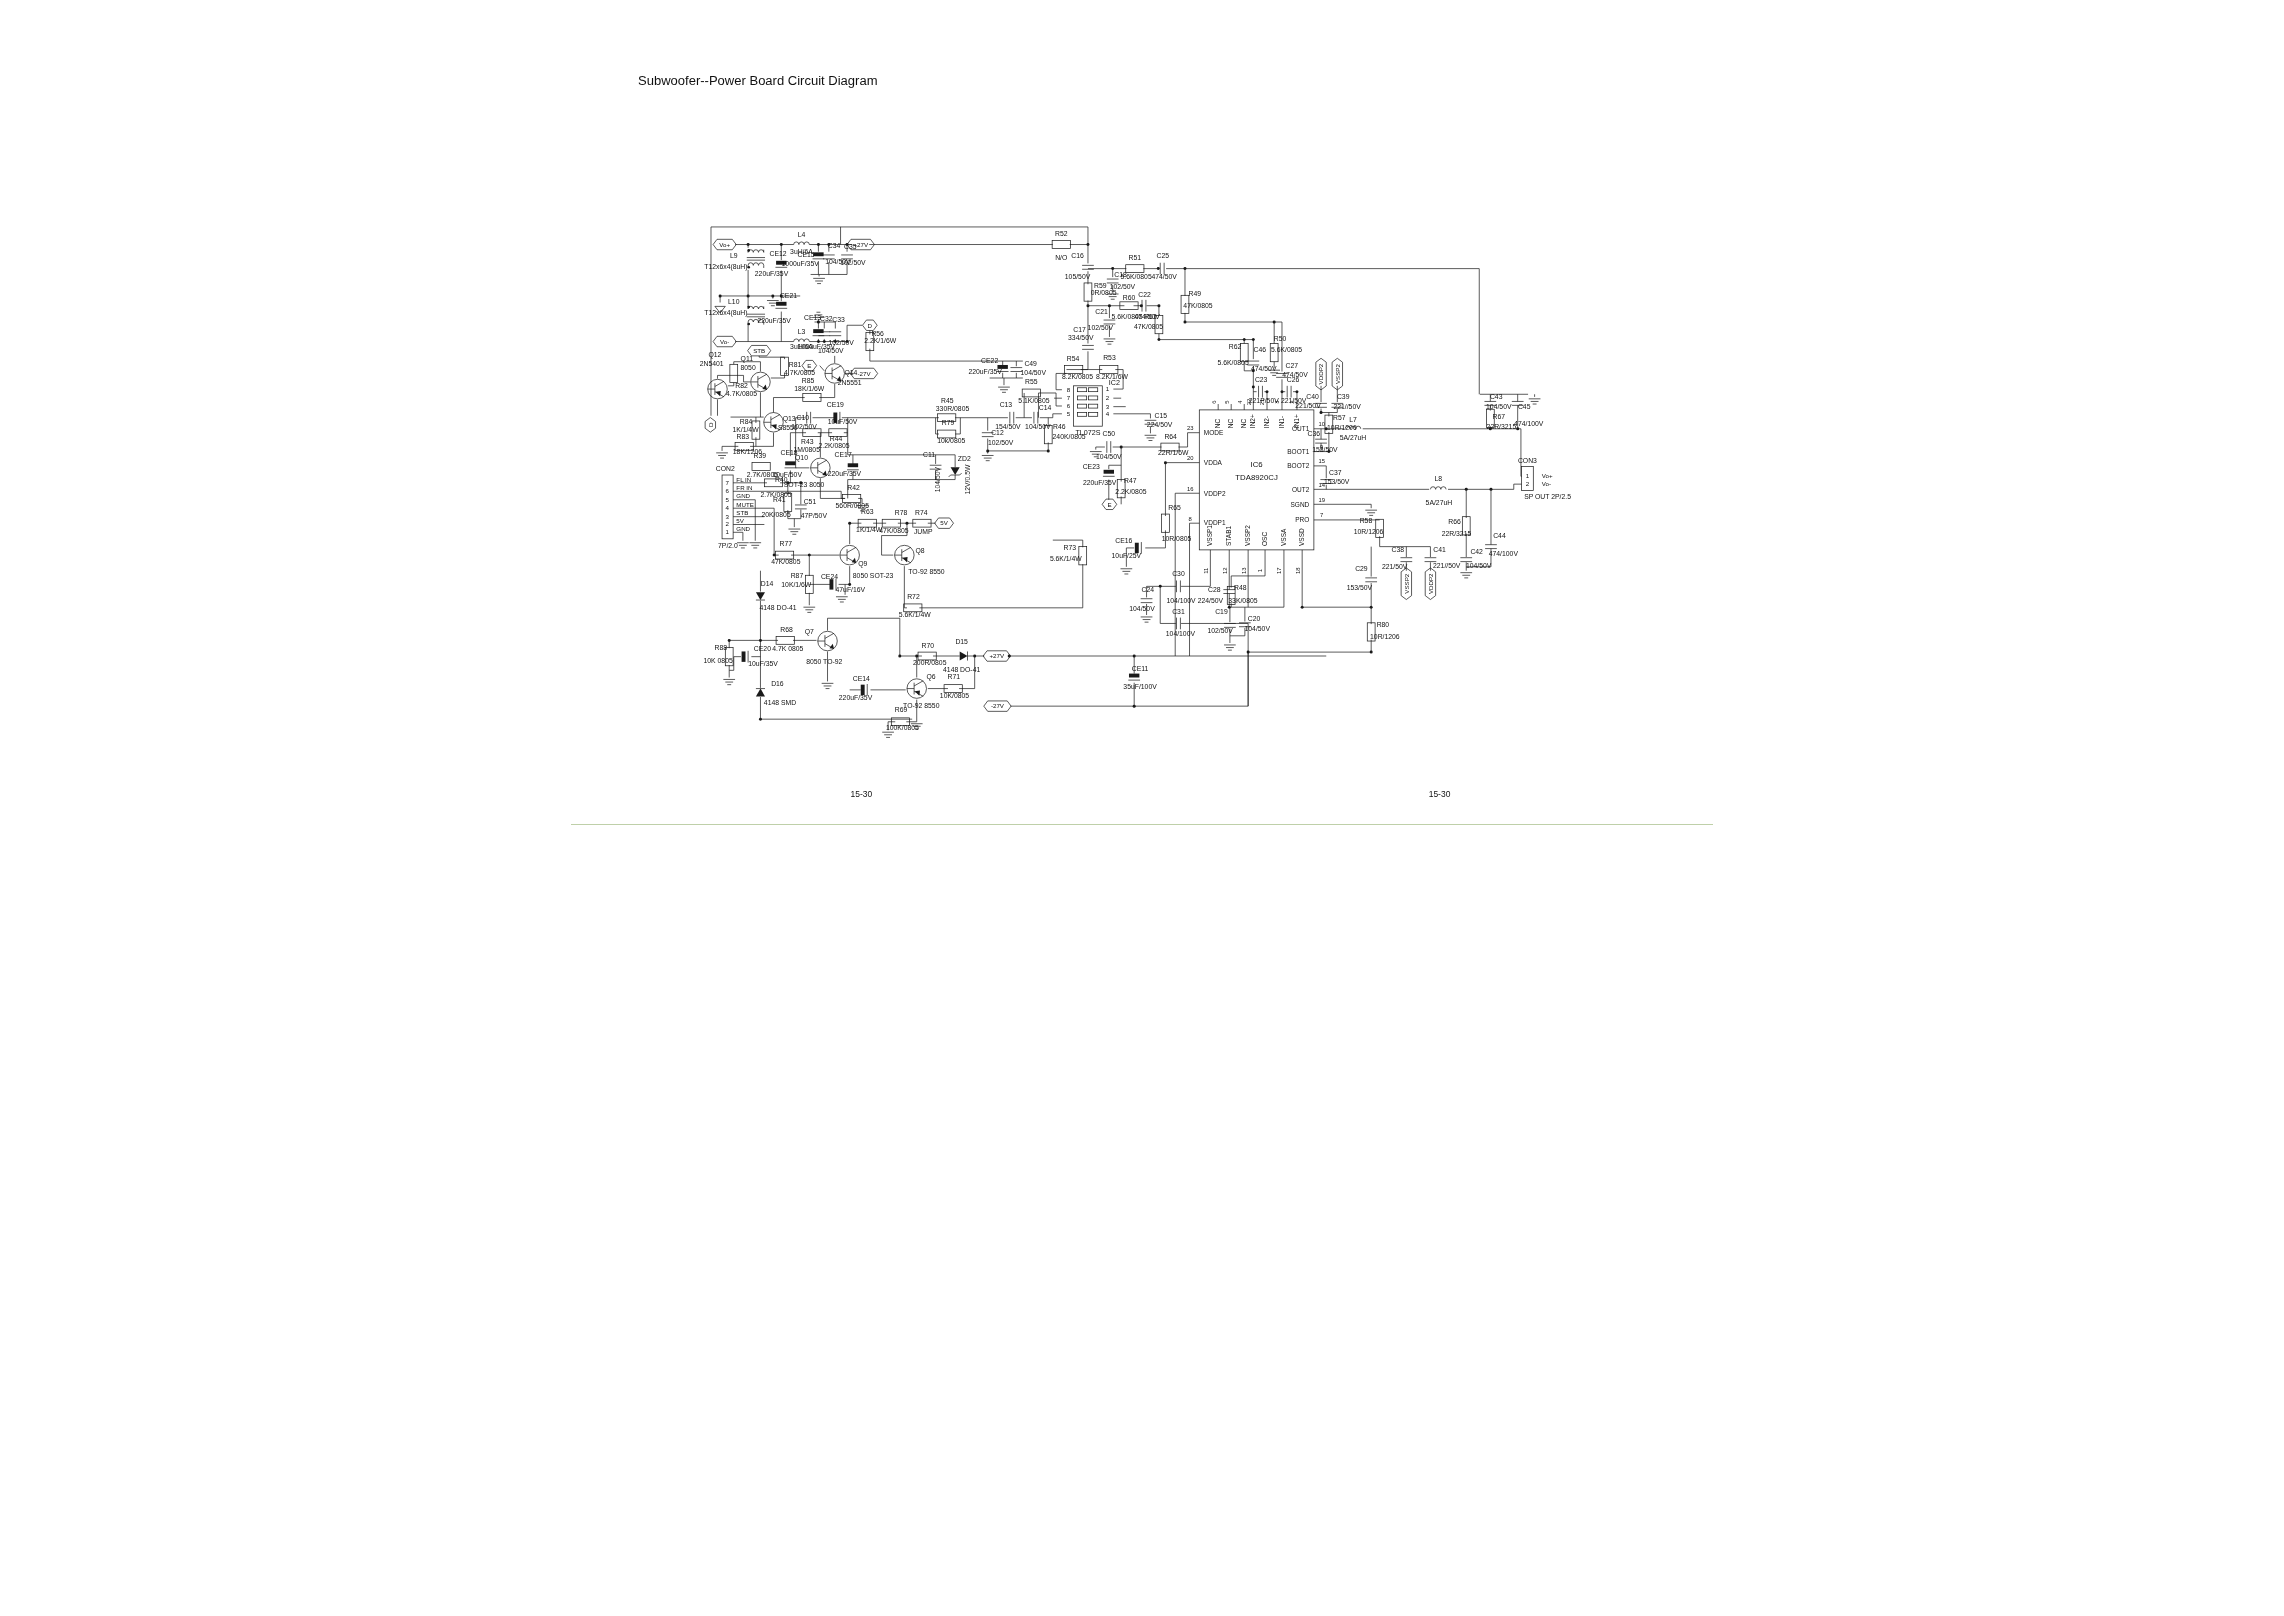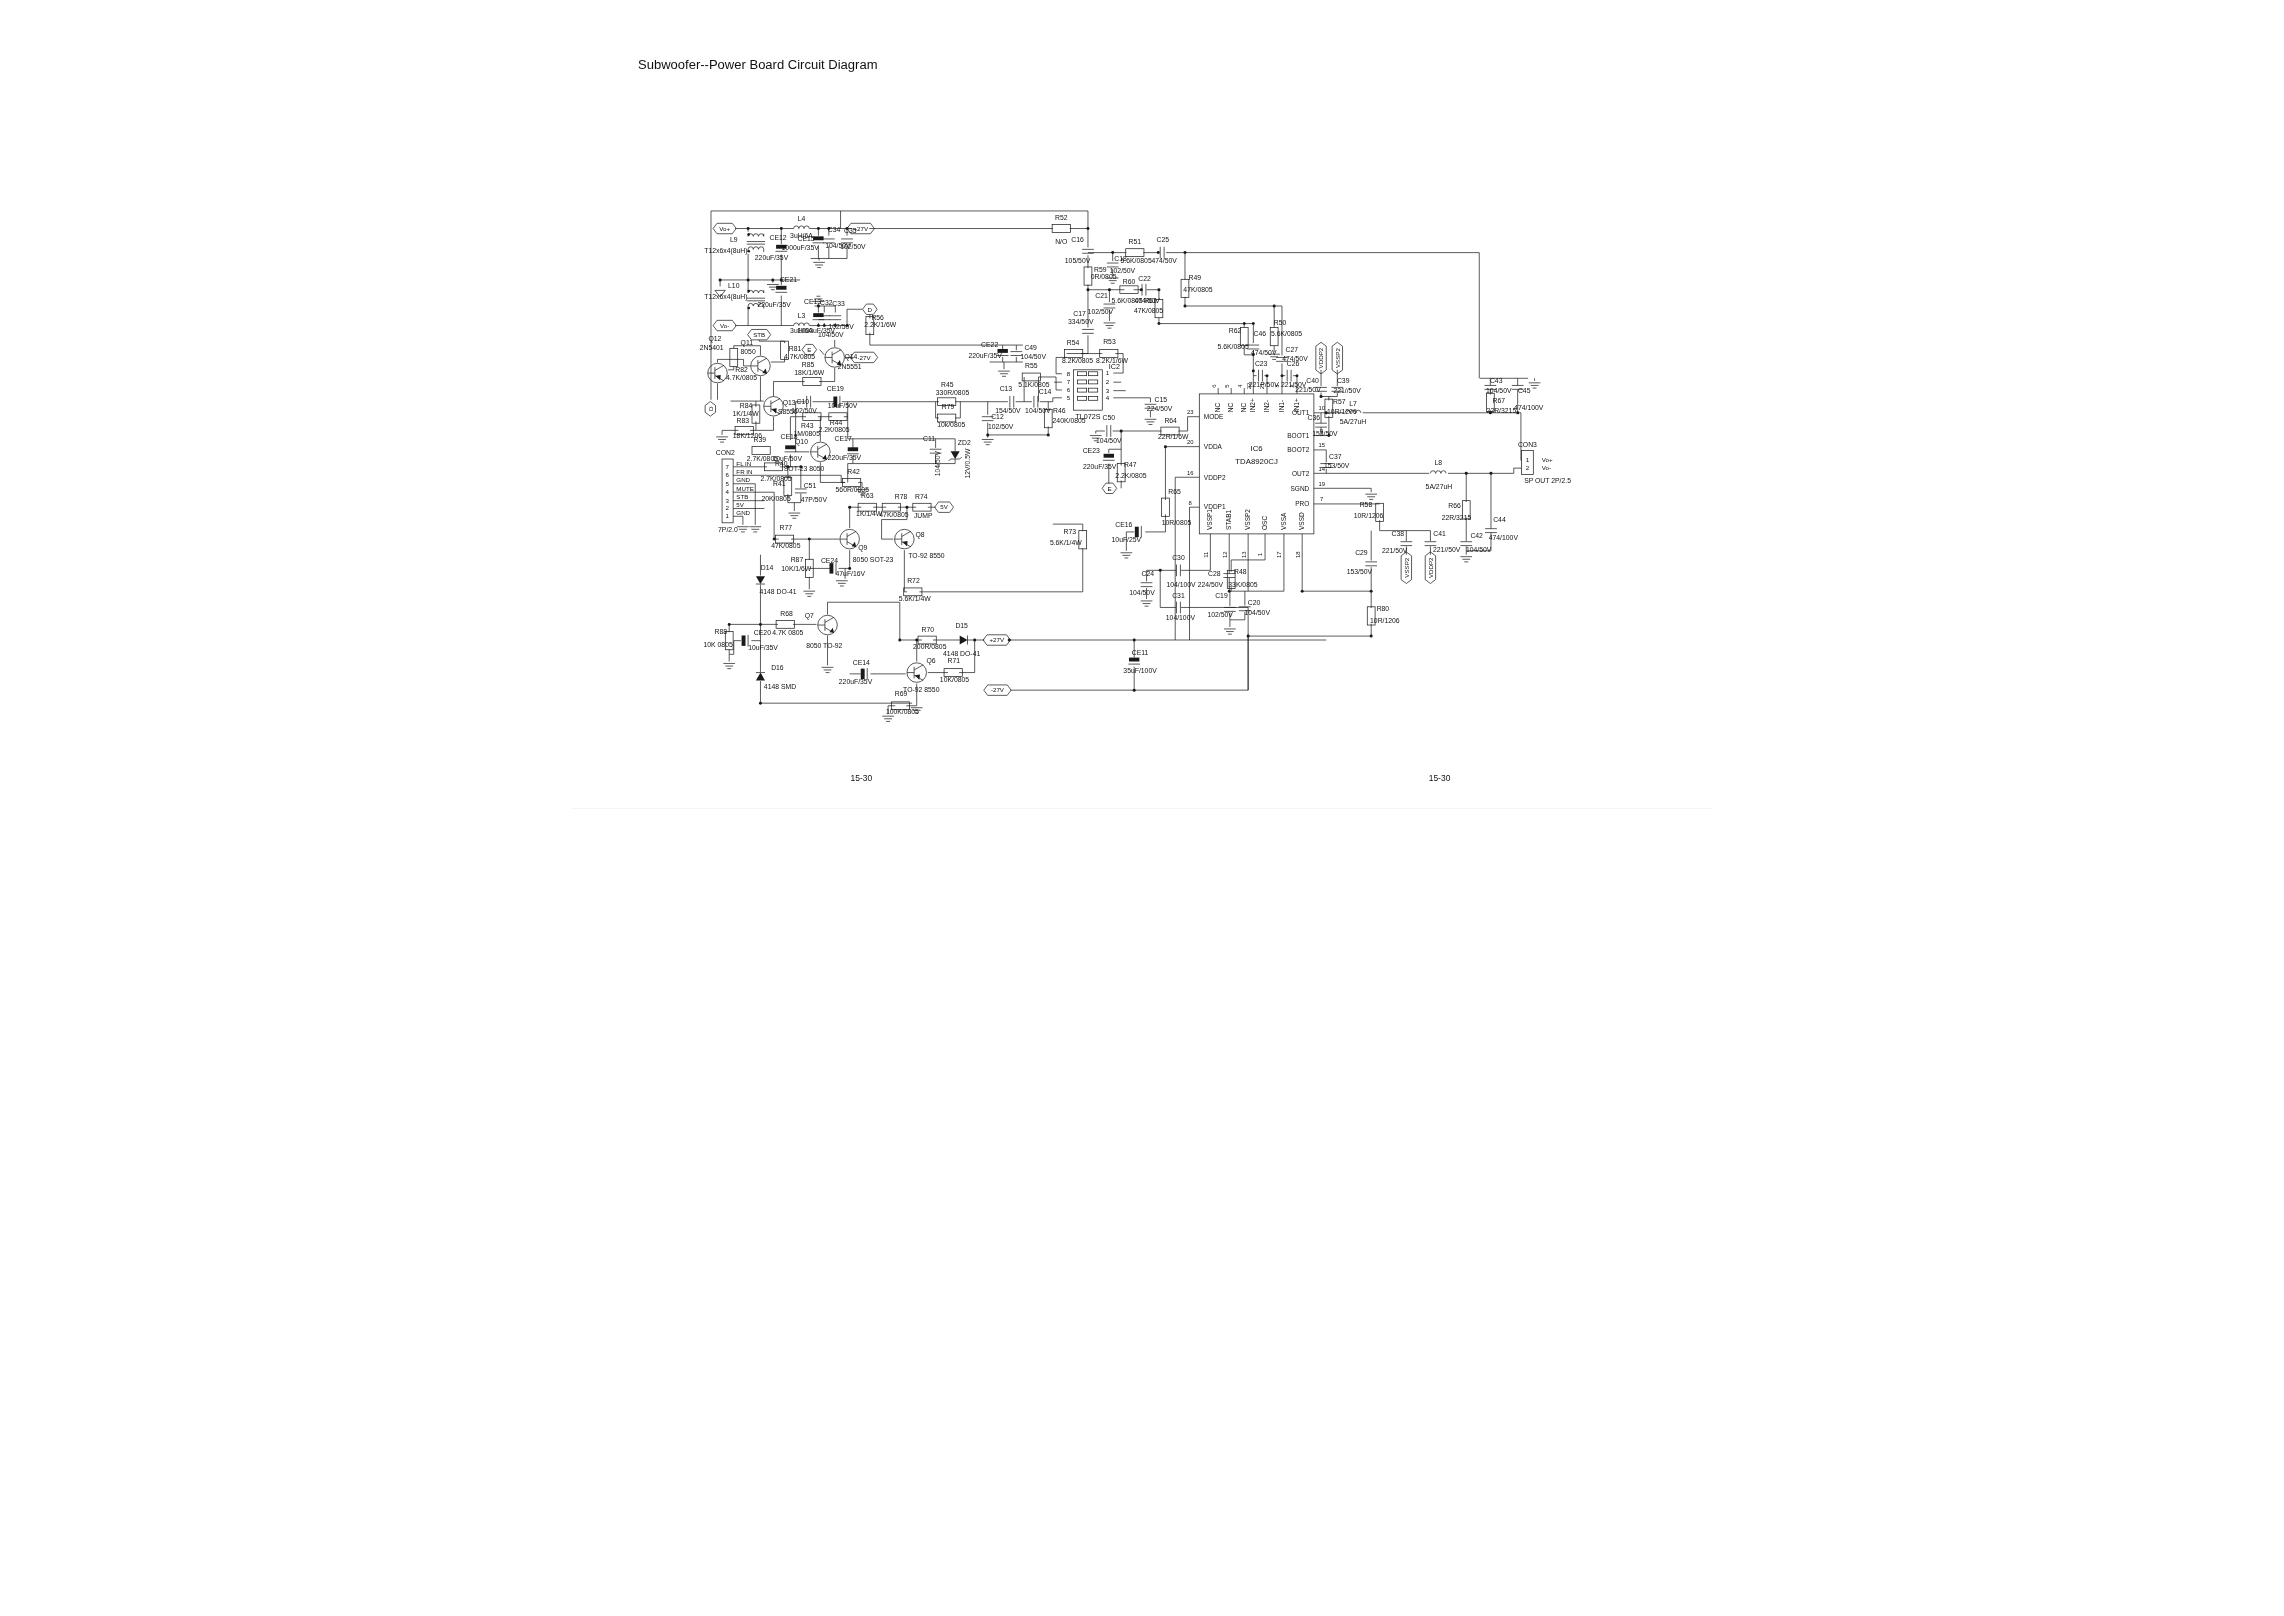--- a/index.html
+++ b/index.html
@@ -1,16 +1,16 @@
 <!DOCTYPE html>
 <html style="font-size:10.4px"><head>
 <meta charset="utf-8">
 <style>
   html,body{margin:0;padding:0;background:#fff;}
-  .page{width:100%;max-width:1142px;margin:0 auto;background:#e5e5e5;}
+  .page{width:100%;max-width:1142px;margin:16px auto;background:#4d7c0f;}
   svg{display:block;width:100%;height:auto;font-family:"Liberation Sans",sans-serif;}
   text{fill:#111;}
   .wire{stroke:#1a1a1a;stroke-width:1.1;fill:none;}
 </style>
 </head>
 <body>
 
 <div class="page">
 <svg viewBox="0 0 1754 1242">
   <rect x="0" y="0" width="1754" height="1242" fill="#ffffff"></rect>

